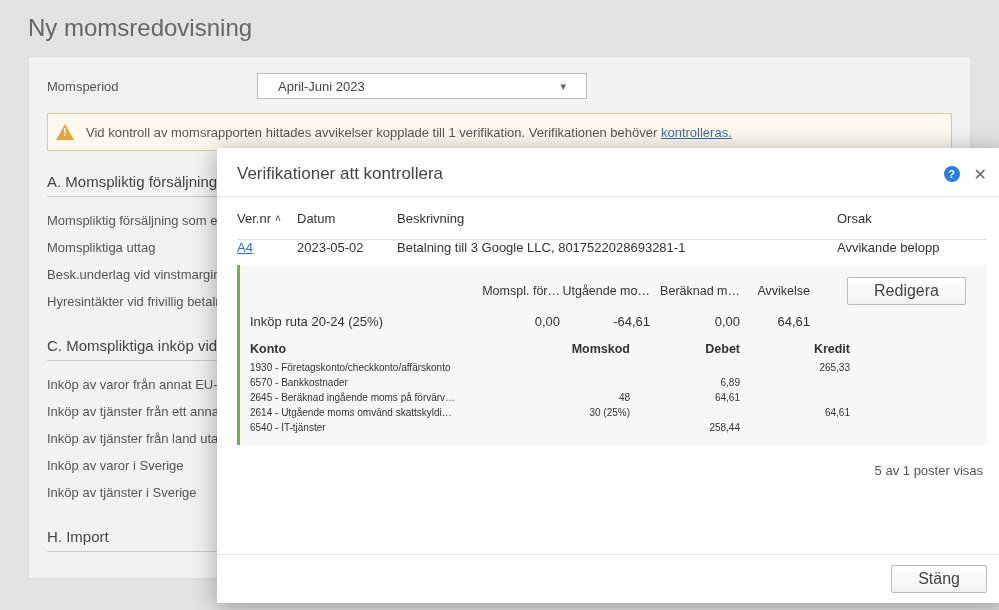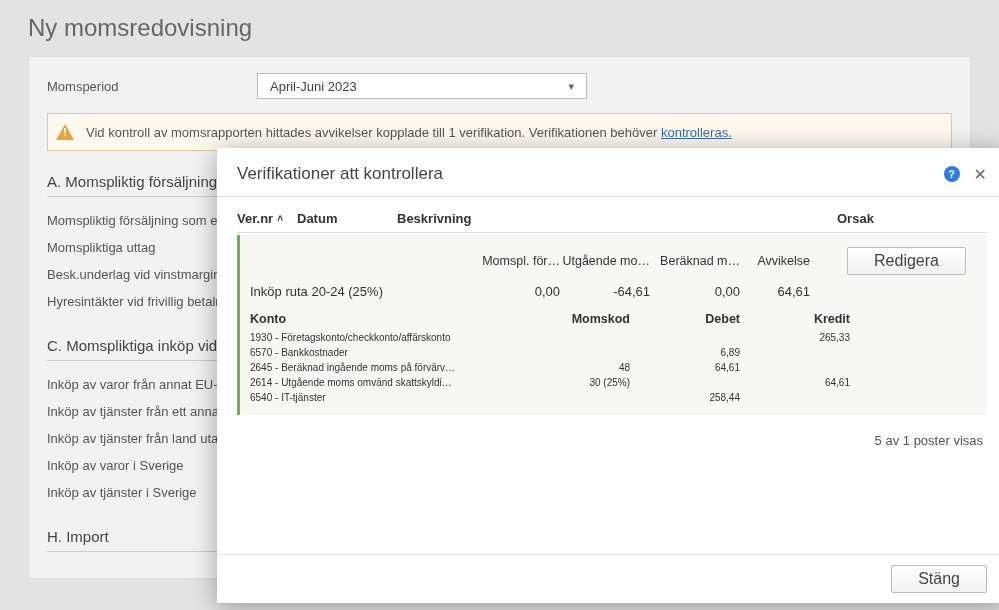--- a/index.html
+++ b/index.html
@@ -34,21 +34,21 @@
   }
   .period-label { width: 210px; color: #555; }
   .select {
     width: 330px;
     height: 26px;
     border: 1px solid #bbb;
     background: #fff;
     display: flex;
     align-items: center;
     justify-content: space-between;
-    padding: 0 12px;
+    padding: 0 20px;
     color: #444;
     font-size: 13px;
   }
   .select .chev { color: #666; font-size: 11px; }
   .alert {
     display: flex;
     align-items: center;
     border: 1px solid #d9caa5;
     background: #fdf9ef;
     padding: 10px 4px;
@@ -113,24 +113,24 @@
   .close-icon { font-size: 16px; color: #666; cursor:pointer; }
 
   .modal-body { padding: 14px 20px 0 20px; flex:1; overflow:auto; }
 
   .col-headers, .main-row {
     display: grid;
     grid-template-columns: 60px 100px 440px 150px;
     align-items: center;
   }
   .col-headers {
-    font-weight: 700;
+    font-weight: 400;
     color: #333;
     border-bottom: 1px solid #ddd;
-    padding-bottom: 6px;
+    padding-bottom: 13px;
   }
   .sortable { display:flex; align-items:center; gap:4px;}
   .sort-arrow{ font-size:10px;}
   .main-row { margin-bottom: 10px; }
   .main-row a { color:#2a6fc9; text-decoration: underline;}
   .detail-block {
     border-left: 3px solid #6fb24d;
     background: #f7f7f5;
     padding: 8px 10px 10px 10px;
     margin-top: 2px;
@@ -222,20 +222,26 @@
     <div class="col-headers">
       <div class="sortable">
         <span>Ver.nr</span>
         <span class="sort-arrow">˄</span>
       </div>
       <div>Datum</div>
       <div>Beskrivning</div>
       <div>Orsak</div>
     </div>
 
+    <div class="main-row">
+      <a href="#">A4</a>
+      <div>2023-05-02</div>
+      <div>Betalning till 3 Google LLC, 8017522028693281-1</div>
+      <div>Avvikande belopp</div>
+    </div>
 
     <div class="detail-block">
       <div class="detail-head">
         <div></div>
         <div class="th-right trunc">Momspl. för…</div>
         <div class="th-right trunc">Utgående mo…</div>
         <div class="th-right trunc">Beräknad m…</div>
         <div class="th-right">Avvikelse</div>
         <div class="btn-cell"><span class="btn">Redigera</span></div>
       </div>

